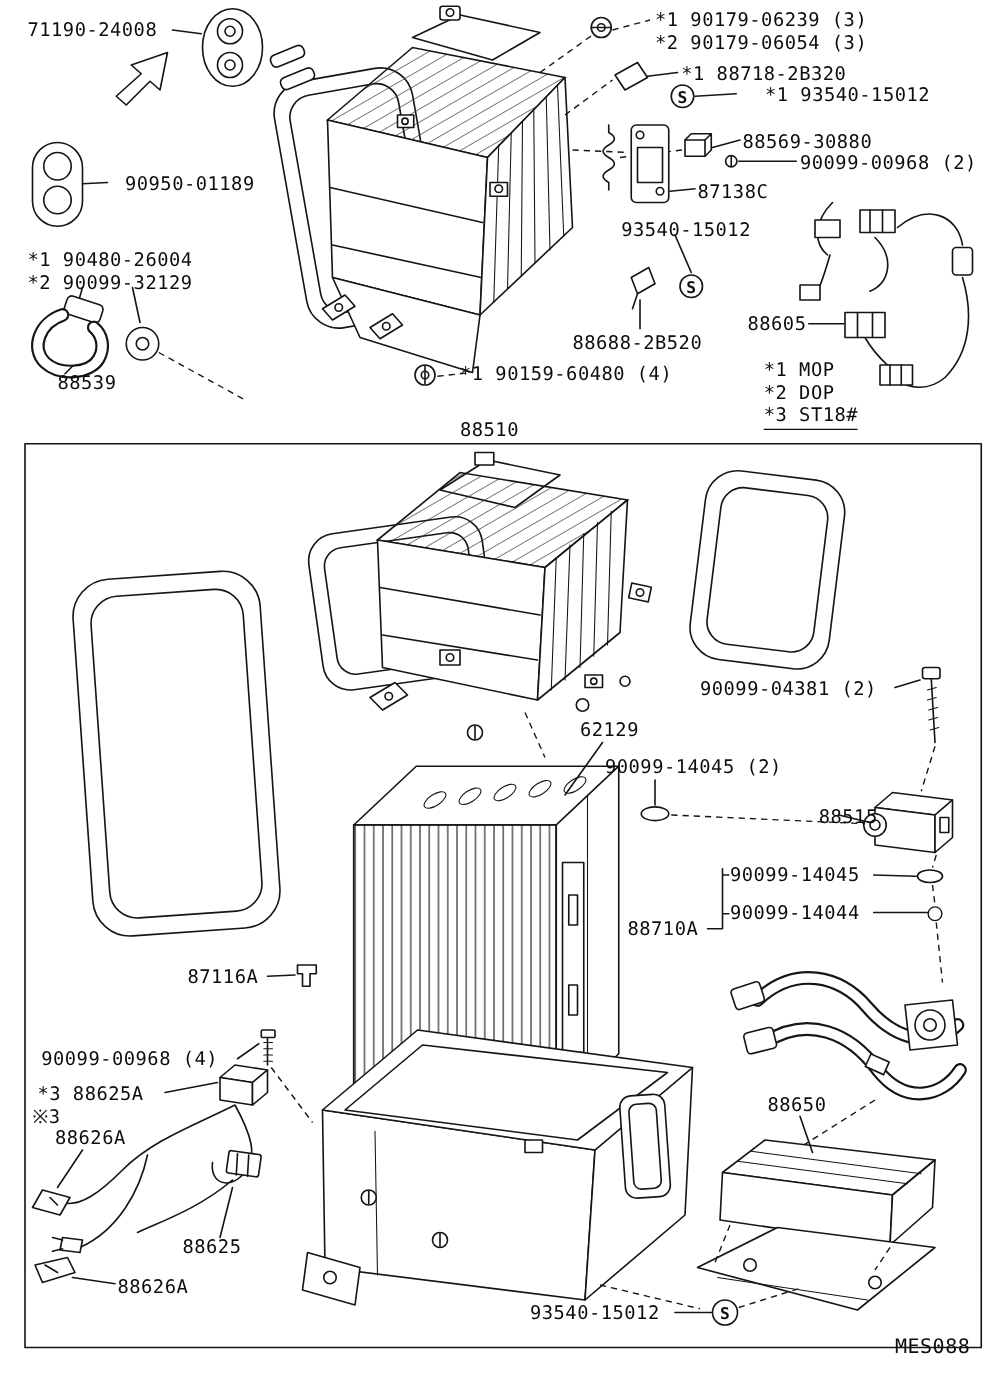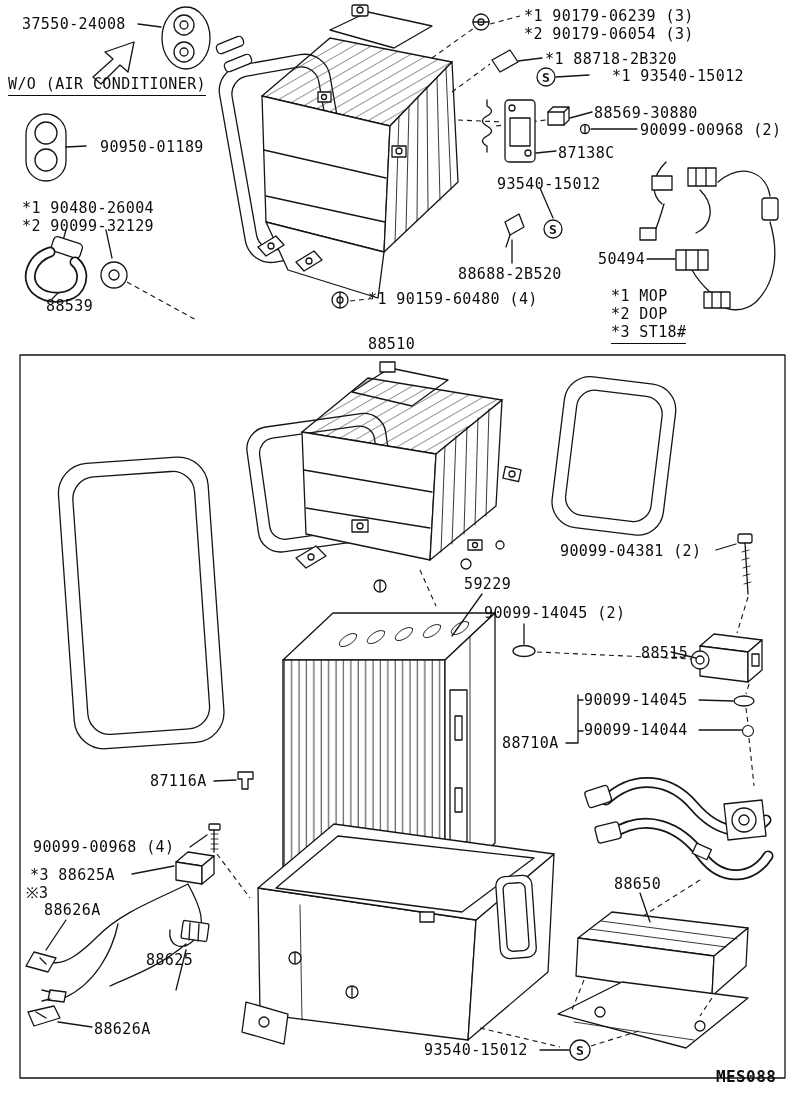--- a/index.html
+++ b/index.html
@@ -1,21 +1,21 @@
 <!DOCTYPE html>
 <html><head>
 <meta charset="utf-8">
 <style>
   html,body{margin:0;padding:0;background:#fff}
   .stage{position:relative;width:800px;height:1102px;background:#fff;overflow:hidden;
          font-family:"DejaVu Sans Mono",monospace}
   .stage svg{position:absolute;left:0;top:0}
   .lbl{position:absolute;font-size:15px;line-height:1.15;letter-spacing:.4px;color:#0d0d0d;white-space:nowrap}
   .u{border-bottom:1.6px solid #0d0d0d;padding-bottom:2px}
-  .b{font-weight:bold;font-size:16px}
+  .b{font-weight:normal;font-size:16px}
   .ln{stroke:#151515;stroke-width:1.3;fill:none;stroke-linejoin:round;stroke-linecap:round}
   .thin{stroke-width:.85}
   .fw{fill:#fff;stroke:#151515;stroke-width:1.3;stroke-linejoin:round}
   .dash{stroke:#151515;stroke-width:1.1;fill:none;stroke-dasharray:5 4}
   .tube-o{stroke:#151515;stroke-width:11;fill:none;stroke-linecap:round}
   .tube-i{stroke:#fff;stroke-width:7.5;fill:none;stroke-linecap:round}
   .stext{font:700 13px "DejaVu Sans Mono",monospace;text-anchor:middle;fill:#111}
 </style>
 </head>
 <body>
@@ -314,52 +314,51 @@
   </g>
 
   <g>
     <line x1="540" y1="1050" x2="569" y2="1050" class="ln"></line>
     <circle cx="580" cy="1050" r="10" class="fw"></circle>
     <text x="580" y="1055" class="stext">S</text>
     <path d="M591,1046 L642,1030" class="dash"></path>
   </g>
 </svg>
 
-<div class="lbl" style="left:22px;top:16px">37550-24008</div>
-<div class="lbl u" style="left:8px;top:76px">W/O (AIR CONDITIONER)</div>
+<div class="lbl" style="left:22px;top:16px">71190-24008</div>
 <div class="lbl" style="left:100px;top:139px">90950-01189</div>
 <div class="lbl" style="left:22px;top:200px">*1 90480-26004</div>
 <div class="lbl" style="left:22px;top:218px">*2 90099-32129</div>
 <div class="lbl" style="left:46px;top:298px">88539</div>
 <div class="lbl" style="left:524px;top:8px">*1 90179-06239 (3)</div>
 <div class="lbl" style="left:524px;top:26px">*2 90179-06054 (3)</div>
 <div class="lbl" style="left:545px;top:51px">*1 88718-2B320</div>
 <div class="lbl" style="left:612px;top:68px">*1 93540-15012</div>
 <div class="lbl" style="left:594px;top:105px">88569-30880</div>
 <div class="lbl" style="left:640px;top:122px">90099-00968 (2)</div>
 <div class="lbl" style="left:558px;top:145px">87138C</div>
 <div class="lbl" style="left:497px;top:176px">93540-15012</div>
-<div class="lbl" style="left:598px;top:251px">50494</div>
+<div class="lbl" style="left:598px;top:251px">88605</div>
 <div class="lbl" style="left:458px;top:266px">88688-2B520</div>
 <div class="lbl" style="left:368px;top:291px">*1 90159-60480 (4)</div>
 <div class="lbl" style="left:611px;top:288px">*1 MOP</div>
 <div class="lbl" style="left:611px;top:306px">*2 DOP</div>
 <div class="lbl u" style="left:611px;top:324px">*3 ST18#</div>
 <div class="lbl" style="left:368px;top:336px">88510</div>
 <div class="lbl" style="left:560px;top:543px">90099-04381 (2)</div>
-<div class="lbl" style="left:464px;top:576px">59229</div>
+<div class="lbl" style="left:464px;top:576px">62129</div>
 <div class="lbl" style="left:484px;top:605px">90099-14045 (2)</div>
-<div class="lbl" style="left:641px;top:645px">88515</div>
+<div class="lbl" style="left:655px;top:645px">88515</div>
 <div class="lbl" style="left:584px;top:692px">90099-14045</div>
 <div class="lbl" style="left:584px;top:722px">90099-14044</div>
 <div class="lbl" style="left:502px;top:735px">88710A</div>
 <div class="lbl" style="left:150px;top:773px">87116A</div>
 <div class="lbl" style="left:33px;top:839px">90099-00968 (4)</div>
 <div class="lbl" style="left:30px;top:867px">*3 88625A</div>
 <div class="lbl" style="left:26px;top:885px">※3</div>
 <div class="lbl" style="left:44px;top:902px">88626A</div>
-<div class="lbl" style="left:146px;top:952px">88625</div>
+<div class="lbl" style="left:146px;top:989px">88625</div>
 <div class="lbl" style="left:94px;top:1021px">88626A</div>
 <div class="lbl" style="left:614px;top:876px">88650</div>
 <div class="lbl" style="left:424px;top:1042px">93540-15012</div>
 <div class="lbl b" style="left:716px;top:1068px">MES088</div>
 
 </div>
 
 </body></html>

